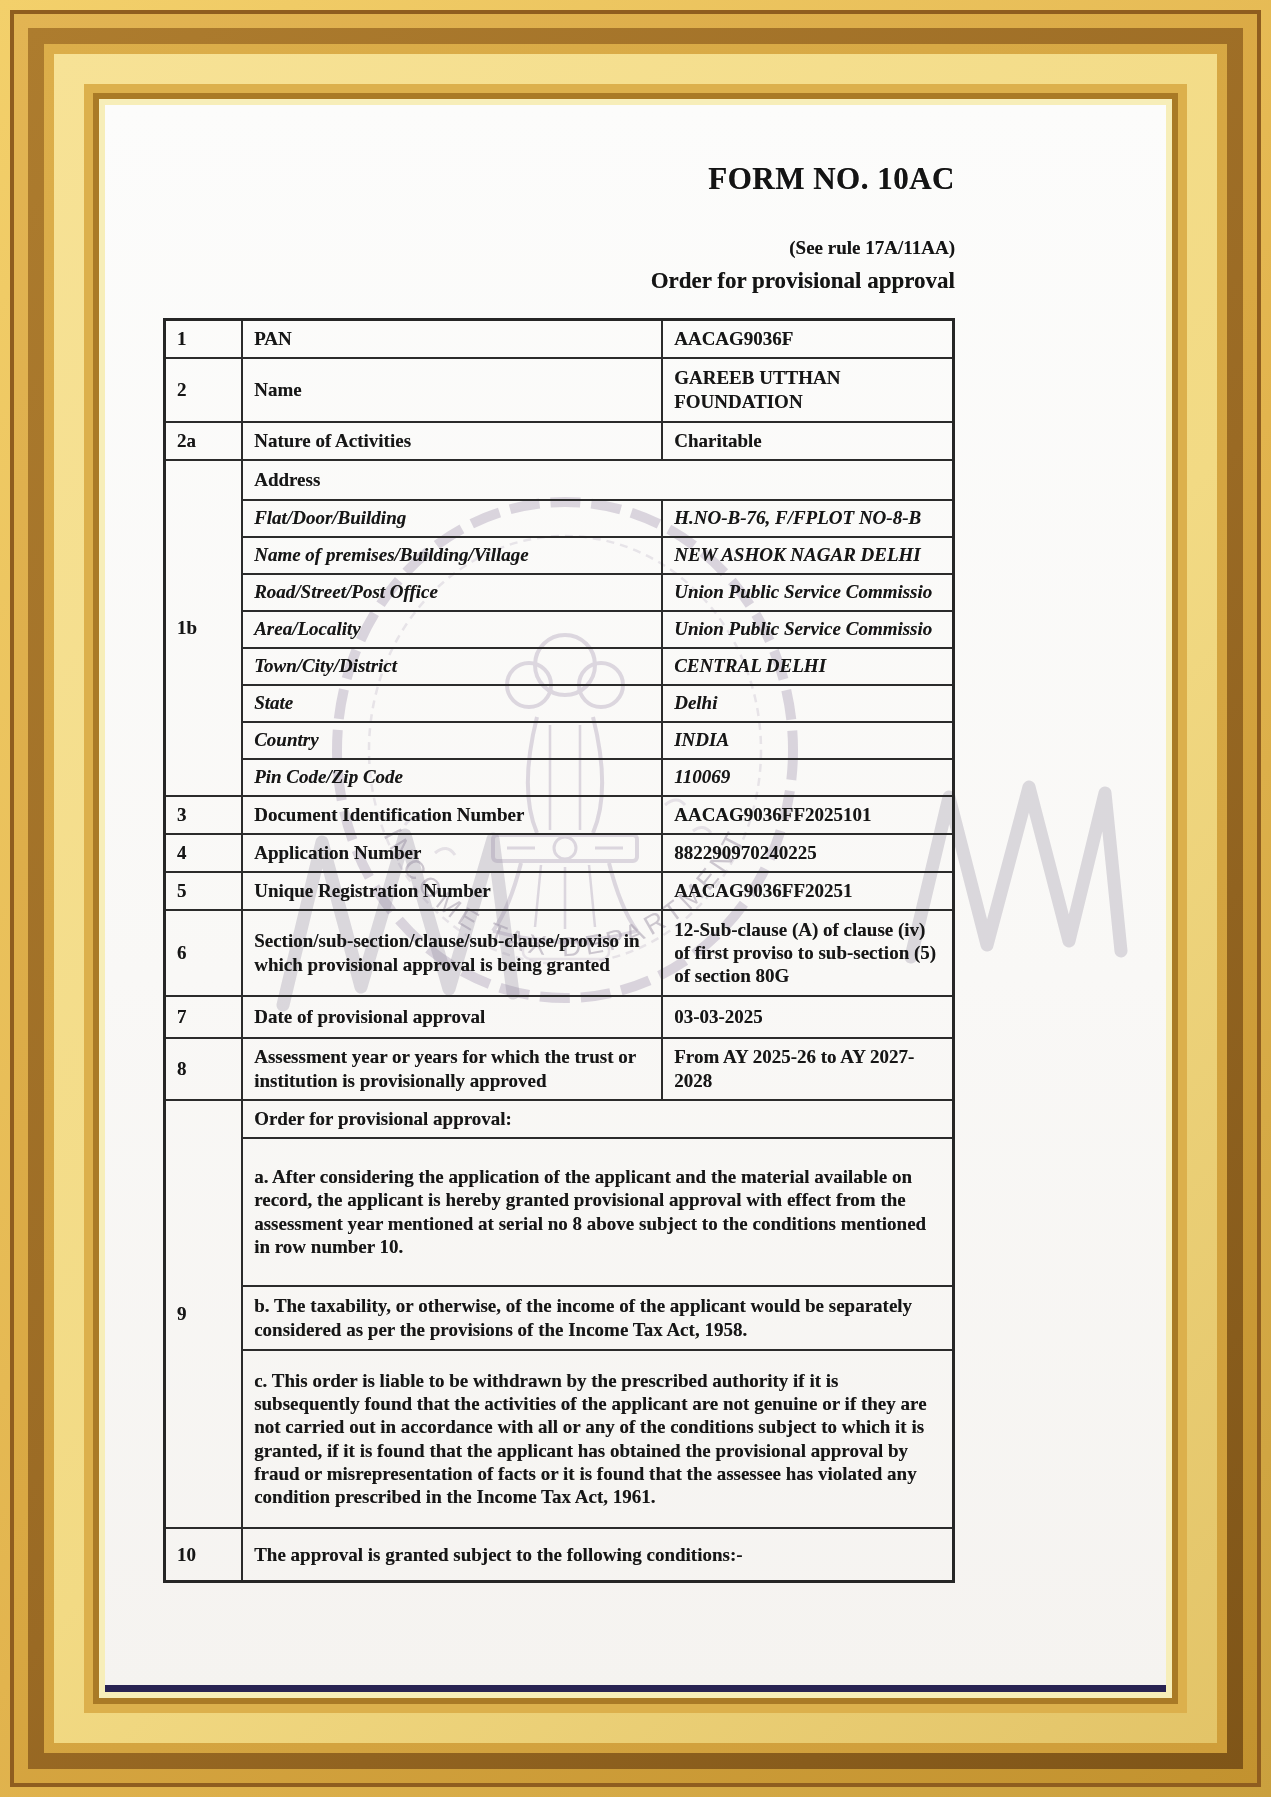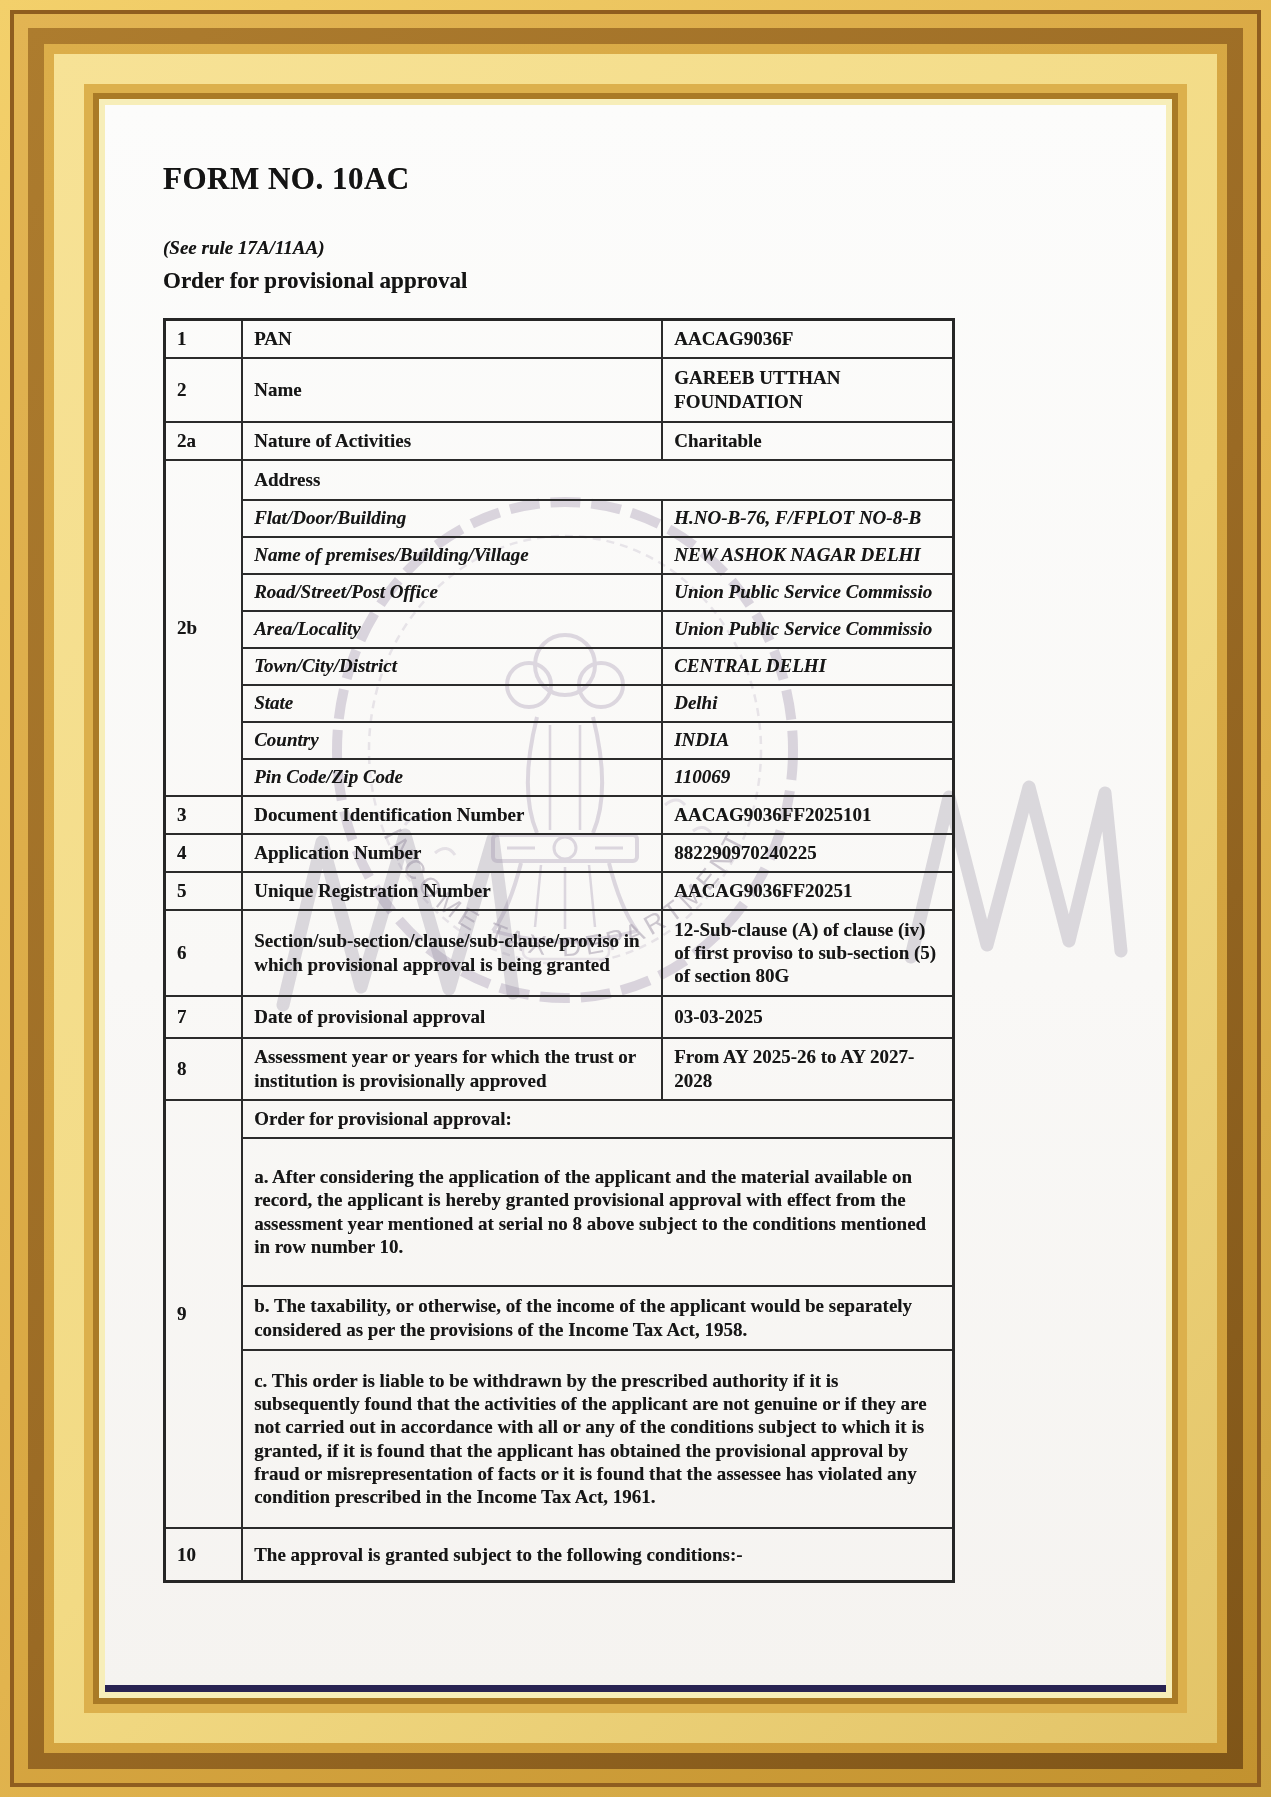--- a/index.html
+++ b/index.html
@@ -13,25 +13,25 @@
   .b4{background:linear-gradient(135deg,#ad7c2e,#9a6a24 55%,#7f5518);padding:16px;}
   .b5{background:linear-gradient(135deg,#dcae4a,#cf9e3a);padding:10px;}
   .b6{background:linear-gradient(135deg,#f7e296,#f2da84 55%,#e3c468);padding:30px;}
   .b7{background:#dcb04c;padding:9px;}
   .b8{background:#a97a26;padding:6px;}
   .b9{background:#f7eeb9;padding:6px;}
   .page{width:100%;height:100%;position:relative;overflow:hidden;
         background:linear-gradient(180deg,#fcfcfb 0%,#f9f8f6 55%,#f5f3f0 100%);}
   .page::after{content:"";position:absolute;left:0;right:0;bottom:0;height:7px;
         background:#171144;opacity:.92;}
-  .doc-header{width:792px;margin:56px 0 0 58px;text-align:left;position:relative;z-index:2;
+  .doc-header{width:792px;margin:56px 0 0 58px;text-align:right;position:relative;z-index:2;
         color:#141414;}
   .doc-title{font-size:31px;font-weight:bold;letter-spacing:.5px;margin:0 0 40px 0;
         text-shadow:0 0 .5px rgba(0,0,0,.55);}
-  .doc-rule{font-size:19px;font-weight:bold;margin:0 0 9px 0;text-shadow:0 0 .4px rgba(0,0,0,.45);font-style:italic;}
+  .doc-rule{font-size:19px;font-weight:bold;margin:0 0 9px 0;text-shadow:0 0 .4px rgba(0,0,0,.45);}
   .doc-sub{font-size:23px;font-weight:bold;margin:0 0 24px 0;text-shadow:0 0 .4px rgba(0,0,0,.45);}
   table.form{border-collapse:collapse;width:792px;margin:0 0 0 58px;position:relative;z-index:2;
         color:#161616;background:transparent;border:3px solid #262626;}
   table.form td{border:2px solid #2b2b2b;font-size:19px;font-weight:bold;line-height:1.22;
         padding:5px 11px;vertical-align:middle;text-shadow:0 0 .4px rgba(0,0,0,.4);}
   td.num{width:78px;vertical-align:top;padding-top:7px;}
   td.lbl{width:422px;}
   td.val{width:292px;}
   tr.rh-s{height:38px;} tr.rh-m{height:64px;} tr.rh-a{height:37px;font-style:italic;}
   tr.rh-hdr{height:40px;} tr.rh-6{height:86px;} tr.rh-7{height:42px;} tr.rh-8{height:62px;}
@@ -105,21 +105,21 @@
         <td class="num">2</td>
         <td class="lbl">Name</td>
         <td class="val">GAREEB UTTHAN FOUNDATION</td>
       </tr>
       <tr class="rh-s">
         <td class="num">2a</td>
         <td class="lbl">Nature of Activities</td>
         <td class="val">Charitable</td>
       </tr>
       <tr class="rh-hdr">
-        <td class="num" rowspan="9">2b</td>
+        <td class="num" rowspan="9">1b</td>
         <td class="lbl" colspan="2">Address</td>
       </tr>
       <tr class="rh-a">
         <td class="lbl">Flat/Door/Building</td>
         <td class="val">H.NO-B-76, F/FPLOT NO-8-B</td>
       </tr>
       <tr class="rh-a">
         <td class="lbl">Name of premises/Building/Village</td>
         <td class="val">NEW ASHOK NAGAR DELHI</td>
       </tr>

